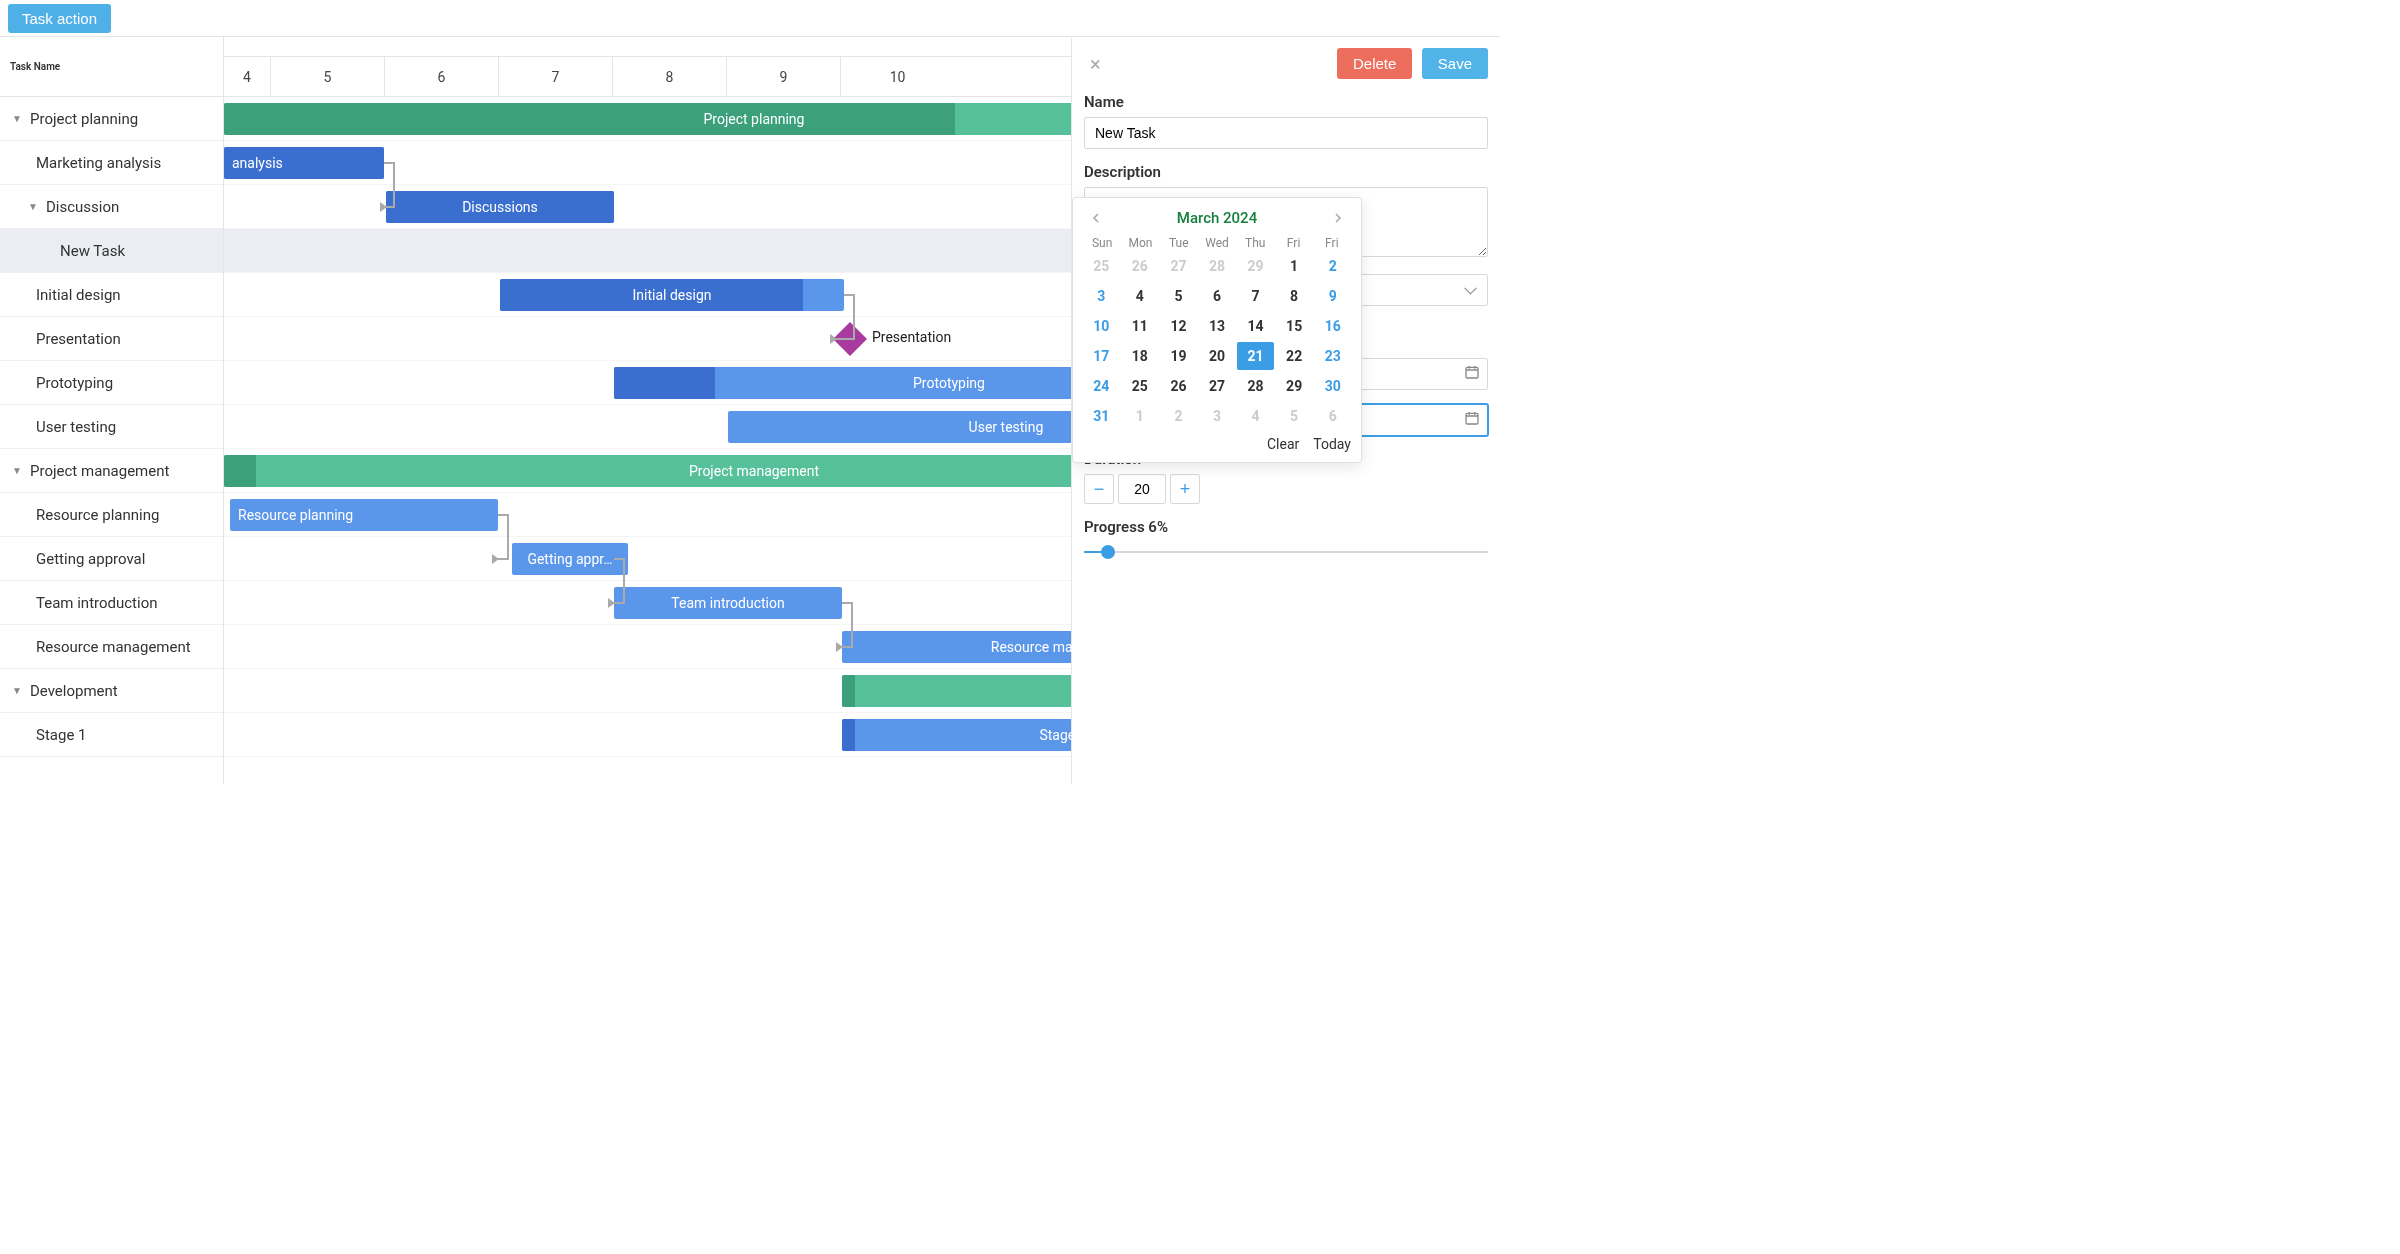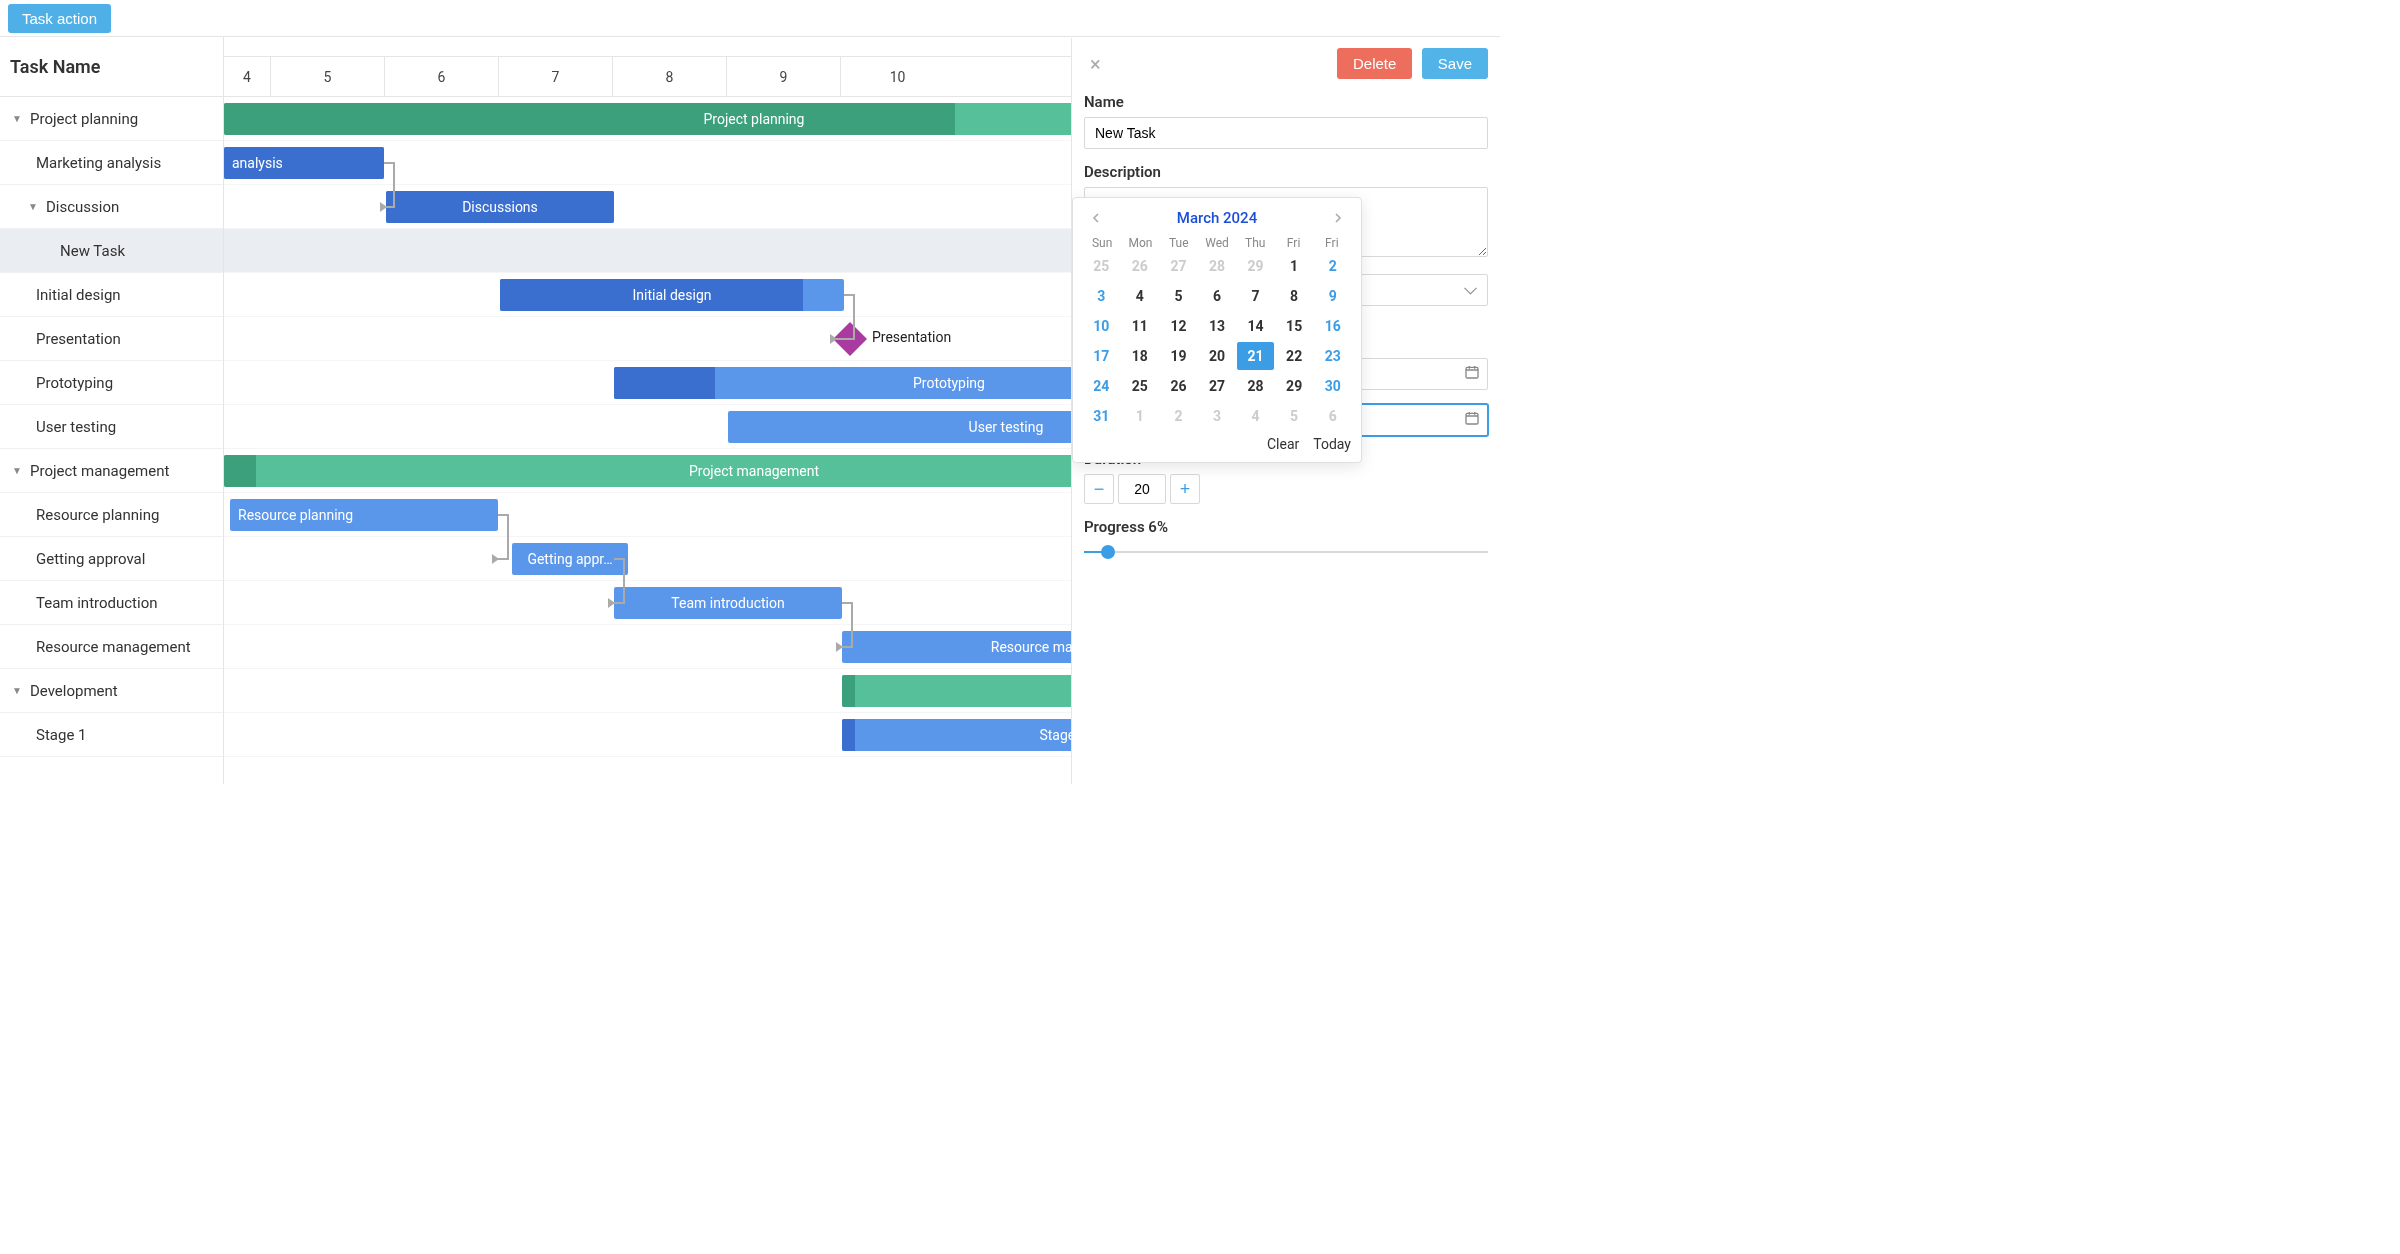--- a/index.html
+++ b/index.html
@@ -40,21 +40,21 @@
     border-right: 1px solid #e5e5e5;
     flex-shrink: 0;
   }
   .grid-header {
     height: 60px;
     border-bottom: 1px solid #e5e5e5;
     display: flex;
     align-items: center;
     padding-left: 10px;
     font-weight: 600;
-    font-size: 18px;
+    font-size: 10px;
   }
   .grid-rows { }
   .grid-row {
     height: 44px;
     border-bottom: 1px solid #f0f0f0;
     display: flex;
     align-items: center;
     padding-left: 10px;
     font-size: 15px;
   }
@@ -318,21 +318,21 @@
     align-items: center;
     margin-bottom: 6px;
   }
   .cal-nav {
     color: #aaa;
     cursor: pointer;
     padding: 4px 8px;
     font-size: 14px;
   }
   .cal-title {
-    color: #1d4ed8;
+    color: #15803d;
     font-weight: 500;
     font-size: 15px;
   }
   .cal-dow {
     display: grid;
     grid-template-columns: repeat(7, 1fr);
     text-align: center;
     font-size: 12px;
     color: #888;
     margin-bottom: 2px;

